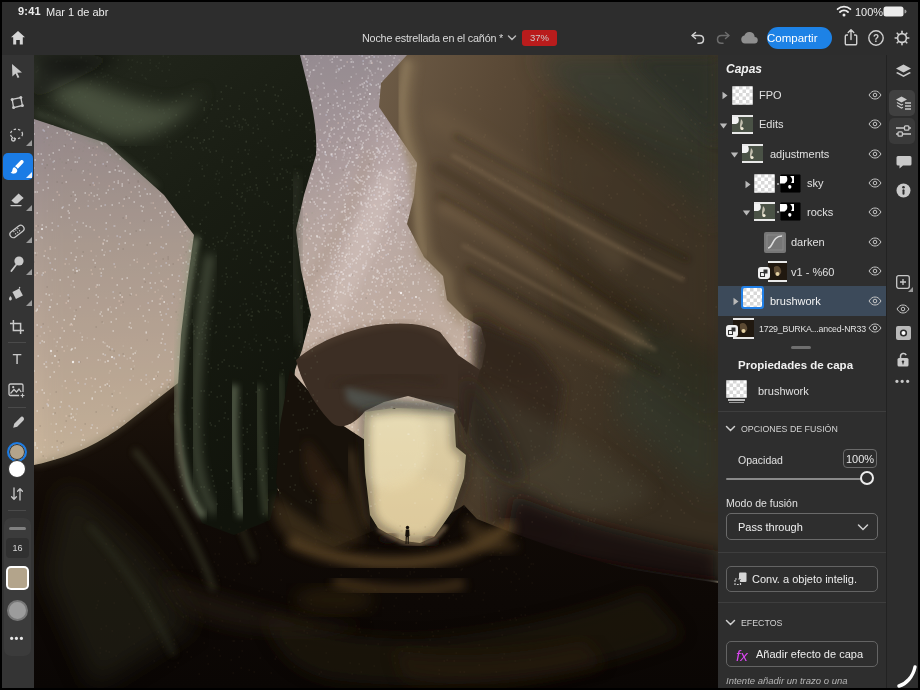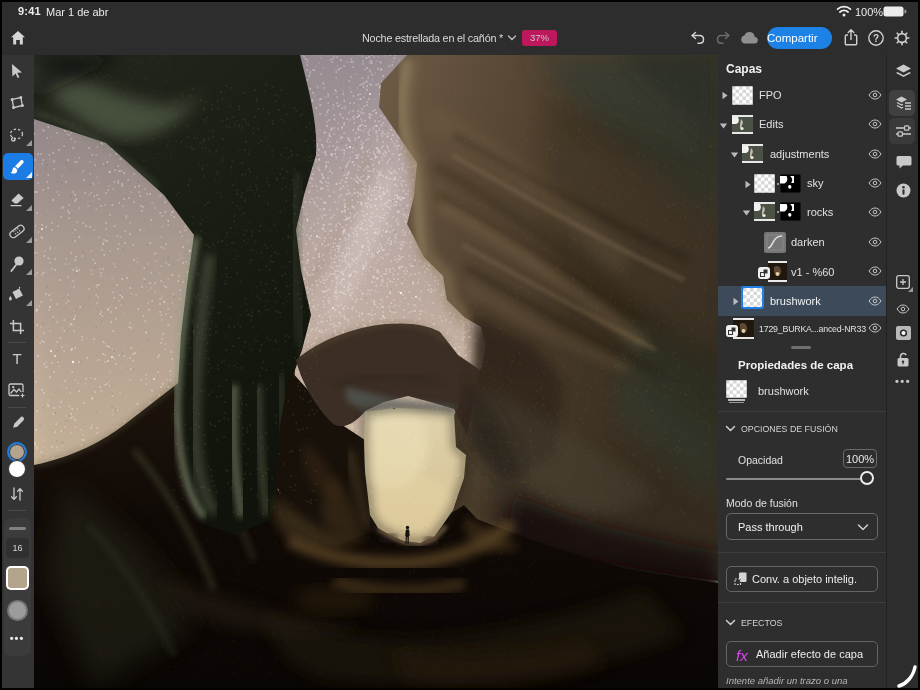--- a/index.html
+++ b/index.html
@@ -24,21 +24,21 @@
  <path d="M21.5 3.5 a2 2 0 0 1 0 4 Z" fill="#ececec" opacity="0.6"></path>
 </svg>
 
 <svg class="abs" style="left:9px;top:29px" width="18" height="18" viewBox="0 0 18 18">
  <path d="M9 2 L16 8.2 H13.8 V15.5 H10.8 V11 H7.2 V15.5 H4.2 V8.2 H2 Z" fill="#d6d6d6"></path>
 </svg>
 <div class="abs" style="left:362px;top:32px;font-size:10.8px;color:#dadada;letter-spacing:-0.2px">Noche estrellada en el cañón *</div>
 <svg class="abs" style="left:507px;top:34px" width="10" height="8" viewBox="0 0 10 8">
       <path d="M1.5 2 L5 5.5 L8.5 2" stroke="#bbb" stroke-width="1.4" fill="none" stroke-linecap="round"></path>
     </svg>
-<div class="abs" style="left:522px;top:30px;width:35px;height:16px;background:#be185d;border-radius:3px;font-size:9.5px;color:#c9c9c9;text-align:center;line-height:16px">37%</div>
+<div class="abs" style="left:522px;top:30px;width:35px;height:16px;background:#b91c1c;border-radius:3px;font-size:9.5px;color:#c9c9c9;text-align:center;line-height:16px">37%</div>
 <svg class="abs" style="left:688px;top:29px" width="19" height="18" viewBox="0 0 19 18">
  <path d="M7.5 3.5 L4 6.5 L7.5 9.5" stroke="#d0d0d0" stroke-width="1.5" fill="none" stroke-linecap="round" stroke-linejoin="round"></path>
  <path d="M4.5 6.5 H11.5 C14 6.5 15.5 8.2 15.5 10.4 C15.5 12.8 13.8 14.2 11.5 14.2 H10" stroke="#d0d0d0" stroke-width="1.5" fill="none" stroke-linecap="round"></path>
 </svg>
 <svg class="abs" style="left:714px;top:29px" width="19" height="18" viewBox="0 0 19 18">
  <g transform="scale(-1,1) translate(-19,0)">
  <path d="M7.5 3.5 L4 6.5 L7.5 9.5" stroke="#6c6c6c" stroke-width="1.5" fill="none" stroke-linecap="round" stroke-linejoin="round"></path>
  <path d="M4.5 6.5 H11.5 C14 6.5 15.5 8.2 15.5 10.4 C15.5 12.8 13.8 14.2 11.5 14.2 H10" stroke="#6c6c6c" stroke-width="1.5" fill="none" stroke-linecap="round"></path>
       </g>
 </svg>
@@ -458,21 +458,21 @@
         <path d="M259 168h.4M158 161h.4M169 87h.4M168 93h.4M228 202h.4M259 165h.4M154 246h.4M211 144h.4M267 106h.4M159 269h.4M274 269h.4M156 124h.4M229 237h.4M232 212h.4M251 281h.4M222 186h.4M215 168h.4M235 106h.4M154 288h.4M215 259h.4M257 102h.4M262 152h.4M213 176h.4M204 269h.4M179 183h.4M210 129h.4M160 241h.4M248 76h.4M214 184h.4M239 102h.4M271 228h.4M168 299h.4M218 239h.4M240 166h.4M212 68h.4M257 221h.4M160 210h.4M246 105h.4M261 225h.4M193 190h.4M247 262h.4M258 130h.4M220 284h.4M249 103h.4M168 284h.4M152 92h.4M154 208h.4M155 126h.4M271 121h.4M208 141h.4M250 66h.4M205 72h.4M275 284h.4M263 168h.4M272 242h.4M172 162h.4M215 95h.4M230 235h.4M160 203h.4M248 271h.4M257 230h.4M164 220h.4M233 147h.4M174 148h.4M162 217h.4M218 295h.4M185 138h.4M171 280h.4M209 249h.4M153 271h.4M257 183h.4M182 201h.4M278 105h.4M216 293h.4M247 64h.4M166 169h.4M188 122h.4M222 232h.4M231 255h.4M173 110h.4M160 208h.4M273 105h.4M191 183h.4M173 266h.4M180 231h.4M165 299h.4M201 171h.4M203 195h.4M187 186h.4M224 88h.4M203 263h.4M202 204h.4M150 211h.4M160 146h.4M272 173h.4M185 246h.4M208 160h.4M181 124h.4M166 183h.4M204 179h.4M199 204h.4M189 102h.4M218 135h.4M154 197h.4M208 153h.4M172 269h.4M274 94h.4M253 280h.4M174 258h.4M243 176h.4M230 147h.4M197 222h.4M263 132h.4M171 178h.4M238 113h.4M161 73h.4M188 221h.4M235 285h.4M175 95h.4M237 207h.4M188 66h.4M221 186h.4M213 133h.4M223 197h.4M234 91h.4M213 255h.4M167 226h.4M276 75h.4M179 241h.4M220 188h.4M256 134h.4M222 280h.4M276 149h.4M212 86h.4M219 228h.4M166 227h.4M232 211h.4M204 94h.4M253 246h.4M240 226h.4M168 274h.4M239 295h.4M159 277h.4M200 68h.4M247 212h.4M155 136h.4M215 289h.4M187 66h.4M278 100h.4M255 75h.4M216 208h.4M226 296h.4M184 129h.4M222 102h.4M243 228h.4M201 125h.4M192 181h.4M208 74h.4M174 247h.4M274 102h.4M208 167h.4M200 195h.4M150 297h.4M279 201h.4M236 176h.4M178 266h.4M172 67h.4M273 242h.4M158 249h.4M191 226h.4M169 270h.4M207 193h.4M219 73h.4M213 188h.4M162 210h.4M212 256h.4M180 194h.4M197 118h.4M168 165h.4M168 111h.4M252 242h.4M267 251h.4M206 75h.4M159 223h.4M275 261h.4M196 264h.4M251 212h.4M261 114h.4M235 246h.4M217 254h.4M240 119h.4M236 238h.4M233 123h.4M158 169h.4M246 241h.4M270 257h.4M213 136h.4M219 272h.4M188 107h.4M266 287h.4M244 294h.4M255 207h.4M237 191h.4M264 123h.4M252 228h.4M203 66h.4M160 271h.4M242 263h.4M221 139h.4M205 154h.4M182 138h.4M204 97h.4M168 277h.4M263 70h.4M183 182h.4M206 251h.4M215 135h.4M227 230h.4M231 83h.4M278 154h.4M174 147h.4M165 108h.4M270 103h.4M268 251h.4M181 278h.4M159 162h.4M278 134h.4M260 191h.4M236 285h.4M256 118h.4M238 151h.4M231 251h.4M185 118h.4M169 95h.4M278 262h.4M170 85h.4M162 214h.4M249 184h.4M185 125h.4M181 191h.4M156 269h.4M250 155h.4M270 274h.4M223 70h.4M223 135h.4M253 197h.4M252 115h.4M183 116h.4M197 188h.4M210 292h.4" stroke="#b8c4a8" stroke-width="1.1" stroke-linecap="round" fill="none" opacity="0.15"></path>
         <path d="M590 302h.4M495 354h.4M427 291h.4M680 70h.4M649 141h.4M510 194h.4M517 439h.4M540 184h.4M440 441h.4M554 466h.4M479 168h.4M567 420h.4M641 394h.4M438 239h.4M554 350h.4M464 208h.4M603 24h.4M539 223h.4M660 467h.4M617 291h.4M652 339h.4M442 251h.4M433 102h.4M621 437h.4M450 333h.4M617 453h.4M595 350h.4M581 455h.4M441 208h.4M512 462h.4M668 157h.4M466 274h.4M486 458h.4M604 371h.4M511 261h.4M573 350h.4M554 205h.4M469 124h.4M620 316h.4M584 417h.4M458 406h.4M516 190h.4M675 180h.4M488 450h.4M614 233h.4M591 67h.4M497 258h.4M626 433h.4M673 409h.4M645 323h.4M584 72h.4M594 399h.4M524 74h.4M473 422h.4M649 149h.4M466 346h.4M527 146h.4M658 86h.4M585 453h.4M447 288h.4M442 297h.4M440 269h.4M574 365h.4M524 79h.4M657 310h.4M596 245h.4M665 263h.4M483 233h.4M610 232h.4M535 162h.4M493 184h.4M512 332h.4M575 23h.4M514 20h.4M609 139h.4M644 313h.4M595 375h.4M576 352h.4M626 52h.4M599 400h.4M488 191h.4M648 438h.4M483 244h.4M549 281h.4M474 192h.4M646 127h.4M647 455h.4M441 430h.4M490 75h.4M545 469h.4M577 143h.4M574 339h.4M465 443h.4M543 86h.4M592 247h.4M496 415h.4M424 148h.4M581 88h.4M426 363h.4M458 106h.4M523 213h.4M546 55h.4M623 26h.4M588 299h.4M481 136h.4M664 348h.4M493 69h.4M623 76h.4M467 333h.4M571 335h.4M445 171h.4M680 334h.4M515 164h.4M445 128h.4M583 139h.4M606 168h.4M421 39h.4M428 323h.4M639 269h.4M624 269h.4M461 124h.4M518 274h.4M637 396h.4M524 390h.4M501 283h.4M601 336h.4M611 337h.4M487 404h.4M616 396h.4M493 197h.4M510 398h.4M558 306h.4M649 186h.4M558 240h.4M502 249h.4M575 57h.4M572 179h.4M473 322h.4M643 329h.4M640 99h.4M528 123h.4M438 319h.4M457 396h.4M554 219h.4M646 163h.4M651 340h.4M595 386h.4M554 187h.4M604 98h.4M612 69h.4M663 443h.4M498 171h.4M601 449h.4M548 221h.4M555 69h.4M645 311h.4M612 394h.4M453 152h.4M604 100h.4M566 251h.4M499 56h.4M572 69h.4M618 410h.4M457 313h.4M577 289h.4M499 131h.4M669 366h.4M448 115h.4M518 216h.4M453 423h.4M606 160h.4M523 96h.4M483 132h.4M654 264h.4M439 423h.4M504 36h.4M618 356h.4M630 72h.4M657 96h.4M586 465h.4M607 195h.4M591 254h.4M591 279h.4M663 359h.4M523 359h.4M600 135h.4M602 277h.4M466 273h.4M563 253h.4M636 335h.4M657 95h.4M648 408h.4M422 212h.4M651 146h.4M667 47h.4M636 463h.4M581 248h.4M562 196h.4M503 348h.4M526 292h.4M434 467h.4M677 144h.4M617 265h.4M623 109h.4M639 232h.4M582 310h.4M430 251h.4M611 89h.4M534 260h.4M473 371h.4M487 232h.4M568 94h.4M631 20h.4M461 369h.4M593 342h.4M655 335h.4M630 112h.4M669 339h.4M519 377h.4M485 388h.4M604 83h.4M651 346h.4M541 378h.4M545 424h.4M431 55h.4M601 244h.4M554 163h.4M597 465h.4M542 370h.4M527 230h.4M556 396h.4M510 40h.4M624 416h.4M667 181h.4M466 54h.4M486 270h.4M503 214h.4M603 231h.4M515 94h.4M642 31h.4M557 249h.4M662 191h.4M594 251h.4M632 255h.4M670 269h.4M452 442h.4M445 41h.4M517 315h.4M584 60h.4M584 336h.4M604 286h.4M509 51h.4M451 80h.4M546 310h.4M562 323h.4M513 104h.4M575 392h.4M518 91h.4M661 69h.4M593 198h.4M535 422h.4M476 387h.4M662 396h.4M681 374h.4M441 165h.4M444 149h.4M543 204h.4M658 449h.4M607 255h.4M650 54h.4M431 419h.4M560 406h.4M599 266h.4M521 355h.4M669 258h.4M483 202h.4M498 395h.4M509 267h.4M526 54h.4M662 320h.4M612 165h.4M672 231h.4M525 42h.4M601 313h.4M590 78h.4M539 225h.4M427 33h.4M558 69h.4M600 120h.4M631 165h.4M517 180h.4M612 289h.4M651 162h.4M659 119h.4M643 392h.4M606 125h.4M442 168h.4M539 457h.4M484 326h.4M535 59h.4M680 125h.4M450 82h.4M431 295h.4M423 352h.4M476 154h.4M643 84h.4M627 461h.4M638 150h.4M465 397h.4M440 186h.4M583 389h.4M576 242h.4M503 336h.4M612 386h.4M537 364h.4M524 90h.4M580 43h.4M459 468h.4M513 446h.4M674 170h.4M654 437h.4M634 152h.4M541 325h.4M607 431h.4M539 345h.4M435 406h.4M500 343h.4M424 202h.4M547 238h.4M557 465h.4M643 190h.4M436 112h.4M635 341h.4M560 353h.4M474 234h.4M543 170h.4M545 76h.4M571 311h.4M563 374h.4M644 309h.4M539 185h.4M510 437h.4M437 84h.4M521 104h.4M592 454h.4M600 266h.4M556 193h.4M553 340h.4M507 114h.4M471 32h.4M569 327h.4M469 279h.4M544 82h.4M456 366h.4M663 152h.4M576 215h.4M560 165h.4M558 89h.4M488 95h.4M557 297h.4M571 160h.4M589 214h.4M665 179h.4M456 215h.4M501 392h.4M615 448h.4M547 364h.4M592 59h.4M442 423h.4M669 191h.4M436 114h.4M638 185h.4M613 336h.4M496 58h.4M469 138h.4M484 242h.4M602 252h.4M490 427h.4M426 381h.4M532 360h.4M421 34h.4M672 234h.4M551 42h.4M652 179h.4M666 68h.4M516 405h.4M660 417h.4M436 369h.4M642 413h.4M610 101h.4M553 85h.4M427 280h.4M587 414h.4M440 399h.4M551 354h.4M495 238h.4M612 171h.4M430 156h.4M600 53h.4M682 252h.4M563 60h.4M622 275h.4M526 365h.4M455 125h.4M652 99h.4M671 389h.4M681 385h.4M582 114h.4M632 371h.4M670 355h.4M436 400h.4M611 273h.4M433 118h.4M437 32h.4M539 32h.4M605 46h.4M671 367h.4M530 311h.4M462 455h.4M575 140h.4M445 139h.4M486 309h.4M514 152h.4M529 325h.4M665 367h.4M456 432h.4M443 35h.4M607 279h.4M457 444h.4M623 119h.4M622 86h.4M557 232h.4M534 54h.4M610 203h.4M659 35h.4M500 404h.4M555 73h.4M651 83h.4M563 254h.4M559 133h.4M482 238h.4M567 425h.4M599 43h.4M625 319h.4M525 449h.4M617 254h.4M486 81h.4M617 345h.4M649 25h.4M592 225h.4M434 190h.4M664 117h.4M657 286h.4M616 194h.4M650 223h.4M473 315h.4M587 216h.4M485 298h.4M471 367h.4M459 353h.4M545 296h.4M650 203h.4M574 295h.4M650 458h.4M674 420h.4M591 285h.4M448 188h.4M474 126h.4M542 189h.4M441 179h.4M591 304h.4M641 297h.4M523 303h.4M670 236h.4M528 439h.4M624 239h.4M517 94h.4M605 415h.4M522 381h.4M669 121h.4M618 107h.4M671 226h.4M451 146h.4M498 467h.4M546 60h.4M483 366h.4M580 116h.4M507 333h.4M621 94h.4M640 149h.4M534 191h.4M639 150h.4M558 227h.4M557 333h.4M648 222h.4M623 179h.4M518 100h.4M504 320h.4M482 172h.4M450 203h.4M521 136h.4M420 64h.4M615 285h.4M657 65h.4M676 374h.4M512 220h.4M512 442h.4M574 68h.4M497 179h.4M551 252h.4M643 155h.4M629 332h.4M581 332h.4M648 380h.4M582 49h.4M446 54h.4M428 101h.4M524 214h.4M561 260h.4M600 187h.4M625 407h.4M462 337h.4M536 403h.4M537 103h.4M584 193h.4M677 91h.4M609 321h.4M639 298h.4M450 364h.4M557 39h.4M672 57h.4M448 219h.4M654 332h.4M630 266h.4M532 81h.4M654 192h.4M573 131h.4M486 356h.4M460 220h.4M592 298h.4M552 110h.4M664 446h.4M625 415h.4M673 44h.4M481 182h.4M441 290h.4M600 289h.4M648 279h.4M587 360h.4M624 449h.4M430 287h.4M473 387h.4M635 365h.4M431 86h.4M466 463h.4M646 396h.4M609 286h.4M619 224h.4M662 333h.4M524 130h.4M578 237h.4M493 84h.4M656 446h.4M505 22h.4M442 311h.4M583 365h.4M615 298h.4M598 410h.4M563 321h.4M536 127h.4M494 53h.4M675 371h.4M545 390h.4M678 20h.4M610 199h.4M545 74h.4M483 343h.4M630 44h.4M540 232h.4M480 24h.4M604 266h.4M648 76h.4M593 220h.4M472 201h.4M493 117h.4M484 391h.4M423 130h.4M447 384h.4M660 161h.4M526 210h.4M514 88h.4M480 418h.4M471 415h.4M628 423h.4M569 149h.4M518 240h.4M437 371h.4M513 359h.4M658 275h.4M486 440h.4" stroke="#a08a6c" stroke-width="1.4" stroke-linecap="round" fill="none" opacity="0.14"></path>
         <path d="M480 390h.4M565 301h.4M592 468h.4M447 423h.4M499 352h.4M431 365h.4M561 340h.4M576 341h.4M496 375h.4M565 414h.4M444 365h.4M584 337h.4M518 451h.4M569 385h.4M611 421h.4M549 414h.4M457 385h.4M497 386h.4M465 315h.4M567 335h.4M562 328h.4M432 428h.4M594 428h.4M552 305h.4M587 361h.4M544 429h.4M502 315h.4M552 330h.4M570 402h.4M603 377h.4M442 399h.4M532 336h.4M638 439h.4M584 310h.4M532 441h.4M475 406h.4M567 313h.4M625 386h.4M523 398h.4M566 340h.4M610 364h.4M630 444h.4M589 359h.4M584 310h.4M630 331h.4M469 405h.4M505 391h.4M513 378h.4M454 353h.4M549 368h.4M579 338h.4M542 344h.4M602 349h.4M607 369h.4M537 454h.4M445 461h.4M440 321h.4M455 385h.4M562 444h.4M543 323h.4M480 301h.4M512 400h.4M527 356h.4M539 310h.4M547 355h.4M546 364h.4M601 375h.4M447 365h.4M568 332h.4M570 348h.4M632 384h.4M639 329h.4M497 376h.4M479 363h.4M495 433h.4M494 441h.4M611 358h.4M478 399h.4M636 315h.4M620 386h.4M530 340h.4M646 338h.4M479 441h.4M463 413h.4M432 386h.4M438 410h.4M538 336h.4M476 325h.4M645 386h.4M439 328h.4M473 406h.4M474 300h.4M646 394h.4M602 301h.4M455 401h.4M545 456h.4M643 304h.4M534 305h.4M561 464h.4M509 350h.4M539 412h.4M617 311h.4M470 366h.4M475 427h.4M510 351h.4M501 353h.4M643 422h.4M532 303h.4M554 337h.4M606 437h.4M430 302h.4M617 391h.4M469 330h.4M574 407h.4M502 328h.4M471 414h.4M454 372h.4M596 425h.4M583 302h.4M505 369h.4M568 314h.4M560 466h.4M643 375h.4M523 335h.4M534 425h.4M515 359h.4M584 431h.4M430 452h.4M550 439h.4M594 430h.4M456 322h.4M543 339h.4M431 393h.4M603 337h.4M640 321h.4M639 425h.4M497 391h.4M546 364h.4M599 421h.4M598 358h.4M621 313h.4M503 405h.4M536 316h.4M598 438h.4M565 332h.4M609 419h.4M615 389h.4M539 379h.4M577 356h.4M467 379h.4M455 333h.4M607 304h.4M612 416h.4M626 417h.4M556 331h.4M462 446h.4M612 335h.4M642 413h.4M602 430h.4M503 368h.4M488 327h.4M556 363h.4M611 353h.4M453 307h.4M538 466h.4M624 412h.4M599 304h.4M601 401h.4M478 306h.4M581 312h.4M541 305h.4M569 306h.4M640 430h.4M442 302h.4M640 441h.4M602 381h.4M608 426h.4M611 348h.4M448 380h.4M560 454h.4M548 338h.4M436 329h.4M638 301h.4M573 459h.4M537 447h.4M566 369h.4M514 310h.4M476 311h.4M581 410h.4M430 373h.4M439 403h.4M500 402h.4M465 456h.4M575 427h.4M614 374h.4M441 398h.4M561 428h.4M553 389h.4M474 331h.4M452 359h.4M591 311h.4M528 402h.4M450 318h.4M647 431h.4M460 467h.4M528 334h.4M622 366h.4M482 389h.4M644 342h.4M562 391h.4M435 317h.4M498 429h.4M584 316h.4M567 437h.4M467 386h.4M556 401h.4M477 417h.4M554 464h.4M477 337h.4M459 413h.4M521 392h.4M580 327h.4M571 319h.4M583 446h.4M467 400h.4M461 423h.4M522 332h.4M505 420h.4M609 349h.4M580 365h.4M571 387h.4M476 326h.4M433 459h.4M487 414h.4M622 366h.4M600 340h.4M576 402h.4M547 438h.4M451 367h.4M588 416h.4M454 364h.4M437 384h.4M438 455h.4M568 444h.4M449 370h.4M464 367h.4M558 441h.4M644 359h.4M606 441h.4M631 342h.4M600 311h.4M559 455h.4M486 360h.4M561 359h.4M575 319h.4M450 311h.4M473 392h.4M482 360h.4M626 423h.4M633 456h.4M496 329h.4M556 436h.4M468 364h.4M448 440h.4M496 376h.4M586 309h.4M526 357h.4M625 312h.4M576 394h.4M483 443h.4M636 358h.4M644 397h.4M583 370h.4M478 307h.4M575 377h.4M531 379h.4M616 332h.4M616 385h.4M511 367h.4M603 392h.4M518 341h.4M532 400h.4M517 368h.4M544 382h.4M586 348h.4M509 344h.4M446 433h.4M510 318h.4M628 343h.4M459 408h.4M631 378h.4M454 426h.4M507 430h.4M606 300h.4M508 438h.4M607 344h.4M618 355h.4M552 386h.4M483 387h.4M480 350h.4" stroke="#8f9478" stroke-width="1.3" stroke-linecap="round" fill="none" opacity="0.12"></path>
         <path d="M498 528h.4M380 517h.4M279 555h.4M95 569h.4M273 578h.4M99 509h.4M133 516h.4M445 590h.4M167 517h.4M173 601h.4M72 571h.4M482 519h.4M407 521h.4M205 519h.4M139 536h.4M66 598h.4M413 605h.4M202 550h.4M79 491h.4M499 509h.4M385 597h.4M180 593h.4M375 598h.4M146 551h.4M481 606h.4M195 474h.4M71 505h.4M239 579h.4M459 515h.4M329 540h.4M456 506h.4M337 567h.4M415 587h.4M409 488h.4M303 504h.4M265 484h.4M427 515h.4M325 574h.4M395 556h.4M115 514h.4M450 562h.4M482 535h.4M334 481h.4M420 606h.4M376 480h.4M132 549h.4M491 500h.4M200 586h.4M287 617h.4M184 576h.4M441 536h.4M422 511h.4M109 538h.4M388 591h.4M453 593h.4M410 606h.4M252 588h.4M379 487h.4M226 493h.4M426 617h.4M152 561h.4M64 546h.4M206 566h.4M245 495h.4M186 601h.4M197 605h.4M174 609h.4M87 527h.4M465 504h.4M429 471h.4M326 577h.4M82 601h.4M458 569h.4M270 576h.4M247 525h.4M71 528h.4M332 555h.4M82 524h.4M318 619h.4M396 585h.4M405 619h.4M430 617h.4M117 556h.4M465 556h.4M221 477h.4M468 580h.4M242 602h.4M248 542h.4M366 471h.4M98 543h.4M208 586h.4M455 475h.4M360 601h.4M183 541h.4M327 617h.4M335 539h.4M367 476h.4M138 510h.4M211 509h.4M398 577h.4M446 500h.4M120 606h.4M480 517h.4M115 552h.4M307 520h.4M481 563h.4M369 579h.4M242 488h.4M92 480h.4M260 612h.4M62 553h.4M310 544h.4M305 487h.4M284 471h.4M363 513h.4M292 535h.4M375 557h.4M147 494h.4M319 555h.4M332 590h.4M428 541h.4M158 516h.4M473 480h.4M449 545h.4M255 547h.4M239 562h.4M221 508h.4M144 520h.4M404 541h.4M105 573h.4M410 490h.4M273 572h.4M66 593h.4M168 525h.4M466 490h.4M207 613h.4M143 549h.4M373 592h.4M172 484h.4M282 486h.4M176 549h.4M128 587h.4M459 497h.4M393 591h.4M203 509h.4M332 473h.4M148 481h.4M473 514h.4M373 521h.4M120 564h.4M279 473h.4M217 584h.4M265 559h.4M129 592h.4M376 517h.4M208 596h.4M165 619h.4M120 513h.4M337 557h.4M416 487h.4M368 596h.4M185 499h.4M137 498h.4M385 544h.4M391 472h.4M317 484h.4M281 483h.4M422 598h.4M419 540h.4M337 521h.4M199 586h.4M170 588h.4M144 535h.4M181 499h.4M313 482h.4M113 594h.4M100 589h.4M457 500h.4M468 603h.4M380 479h.4M199 618h.4M382 568h.4M393 496h.4M422 544h.4M237 618h.4M494 503h.4M277 545h.4M302 552h.4M272 591h.4M332 501h.4M285 619h.4M63 550h.4M204 479h.4M294 607h.4M450 538h.4M153 597h.4M171 567h.4M157 602h.4M184 521h.4M350 599h.4M219 548h.4M476 565h.4M292 598h.4M264 595h.4M226 603h.4M215 615h.4M428 514h.4M140 589h.4M111 556h.4M142 548h.4M368 476h.4M214 508h.4M419 577h.4M177 566h.4M92 479h.4M362 543h.4M216 507h.4M316 608h.4M173 486h.4M335 482h.4M157 479h.4M95 582h.4M144 608h.4M191 522h.4M377 581h.4M116 546h.4M123 584h.4M134 612h.4M376 519h.4M415 481h.4M220 617h.4M78 576h.4M196 531h.4M412 572h.4M399 581h.4M485 524h.4M273 567h.4M163 478h.4M462 617h.4M180 507h.4M414 485h.4M129 504h.4M212 475h.4M130 562h.4M186 483h.4M139 598h.4M270 557h.4M491 560h.4M136 536h.4M332 581h.4M206 472h.4M218 561h.4M85 516h.4M156 537h.4M463 479h.4M187 472h.4M484 491h.4M185 595h.4M387 559h.4M411 477h.4M341 535h.4M487 483h.4M388 542h.4M344 493h.4M345 518h.4M405 615h.4M241 555h.4M140 585h.4M314 493h.4M233 481h.4M187 473h.4M495 512h.4M264 488h.4M72 489h.4M494 521h.4M380 513h.4M401 513h.4M487 560h.4M184 510h.4M111 507h.4M361 608h.4M325 609h.4M166 562h.4M325 511h.4M168 514h.4M67 574h.4M467 498h.4M468 563h.4M351 485h.4M281 489h.4M360 551h.4M296 510h.4M282 576h.4M445 610h.4M361 568h.4M177 528h.4M296 483h.4M72 596h.4M217 523h.4M404 576h.4M161 555h.4M319 536h.4M472 513h.4M340 611h.4M114 549h.4M239 537h.4M495 572h.4M141 612h.4M446 482h.4M415 543h.4M75 597h.4M496 605h.4M287 476h.4M277 549h.4M322 571h.4M491 552h.4M383 556h.4M466 498h.4M428 494h.4M468 517h.4M208 547h.4M342 552h.4M497 509h.4M200 525h.4M428 483h.4M228 534h.4M101 505h.4M349 553h.4M225 536h.4M344 589h.4M186 487h.4M434 487h.4M252 490h.4M470 599h.4M188 566h.4M241 485h.4M124 577h.4M148 512h.4M266 545h.4M257 599h.4M185 525h.4M125 498h.4M334 516h.4M222 479h.4M149 562h.4M482 565h.4M241 604h.4M205 602h.4M80 548h.4M477 527h.4" stroke="#6b5436" stroke-width="1.3" stroke-linecap="round" fill="none" opacity="0.14"></path>
         <path d="M69 46h.4M14 60h.4M57 96h.4M26 6h.4M128 16h.4M128 68h.4M74 20h.4M65 74h.4M2 90h.4M85 100h.4M66 108h.4M109 40h.4M120 36h.4M57 26h.4M63 3h.4M77 23h.4M10 84h.4M79 63h.4M26 104h.4M3 12h.4M56 29h.4M56 110h.4M132 26h.4M29 41h.4M42 12h.4M97 12h.4M57 13h.4M117 41h.4M17 86h.4M30 34h.4M53 33h.4M67 18h.4M39 71h.4M62 13h.4M85 79h.4M88 51h.4M75 39h.4M125 55h.4M100 83h.4M61 19h.4M55 86h.4M52 17h.4M62 86h.4M133 92h.4M25 29h.4M93 33h.4M46 103h.4M137 103h.4M107 65h.4M31 44h.4M39 68h.4M28 107h.4M53 60h.4M133 82h.4M98 5h.4M129 55h.4M4 53h.4M138 47h.4M80 51h.4M136 92h.4M73 27h.4M27 33h.4M127 38h.4M109 106h.4M92 58h.4M113 112h.4M92 85h.4M116 5h.4M50 92h.4M66 61h.4M38 97h.4M107 8h.4M40 50h.4M62 94h.4M111 97h.4M20 24h.4M45 94h.4M13 110h.4M13 24h.4M48 115h.4M40 25h.4M23 79h.4M3 16h.4M131 77h.4M60 87h.4M125 8h.4M116 8h.4M127 69h.4M133 119h.4M53 12h.4M31 80h.4M111 120h.4M22 7h.4M67 67h.4M113 51h.4M18 79h.4M137 98h.4M97 23h.4M68 14h.4M77 102h.4M115 46h.4M41 115h.4M99 64h.4M94 5h.4M105 67h.4M108 20h.4M69 22h.4M111 23h.4M22 24h.4M65 30h.4M52 108h.4M47 2h.4M19 111h.4M2 17h.4M9 72h.4M102 91h.4M38 42h.4M136 87h.4M84 5h.4M47 3h.4M14 42h.4M19 55h.4M95 14h.4M79 3h.4M31 12h.4M92 65h.4M125 67h.4M95 113h.4M120 103h.4M87 71h.4M119 84h.4M30 66h.4M133 90h.4M12 77h.4M124 45h.4M63 22h.4M135 86h.4M28 48h.4M83 72h.4M31 61h.4M86 101h.4M63 107h.4M18 99h.4M63 77h.4M68 88h.4M21 63h.4M83 13h.4M70 91h.4M5 107h.4M103 7h.4M135 15h.4M19 107h.4M130 58h.4M45 37h.4M38 97h.4M51 42h.4M123 78h.4M95 70h.4M54 115h.4M22 45h.4M129 1h.4M98 55h.4M111 113h.4M13 20h.4M121 72h.4M4 15h.4M7 32h.4M101 17h.4M105 52h.4M91 86h.4M110 105h.4M125 81h.4M135 54h.4M75 11h.4M112 24h.4M54 63h.4M10 87h.4M47 104h.4M122 11h.4M4 73h.4M124 99h.4M49 96h.4M15 90h.4M17 35h.4M47 71h.4M116 15h.4M23 6h.4M36 52h.4M135 63h.4M35 50h.4M96 92h.4M71 21h.4M71 96h.4M124 13h.4M52 6h.4M134 2h.4M115 76h.4M136 9h.4M84 27h.4M90 39h.4" stroke="#7d8870" stroke-width="1.2" stroke-linecap="round" fill="none" opacity="0.2"></path>
 <path d="M0,0 L90,0 L0,45 Z" fill="#0c0a08" opacity="0.65" filter="url(#b8)"></path>
 </svg>
     </div>
 
 <div class="abs" style="left:718px;top:55px;width:168px;height:635px;background:#2e2e2e"></div>
-<div class="abs" style="left:726px;top:62px;font-size:12px;color:#f0f0f0;font-weight:700;white-space:nowrap;">Capas</div>
+<div class="abs" style="left:726px;top:62px;font-size:12px;color:#f0f0f0;font-weight:700;white-space:nowrap;font-style:italic;">Capas</div>
 <svg class="abs" style="left:720px;top:91px" width="9" height="9" viewBox="0 0 9 9">
       <path d="M2.5 0.8 L7.5 4.5 L2.5 8.2 Z" fill="#b9b9b9"></path>
     </svg>
 <svg class="abs" style="left:732px;top:86px" width="21" height="19" viewBox="0 0 21 19">
       <defs>
         <pattern id="chk73286" width="7" height="7" patternUnits="userSpaceOnUse">
           <rect width="7" height="7" fill="#fff"></rect>
           <rect width="3.5" height="3.5" fill="#d8d8d8"></rect>
           <rect x="3.5" y="3.5" width="3.5" height="3.5" fill="#d8d8d8"></rect>
         </pattern>

